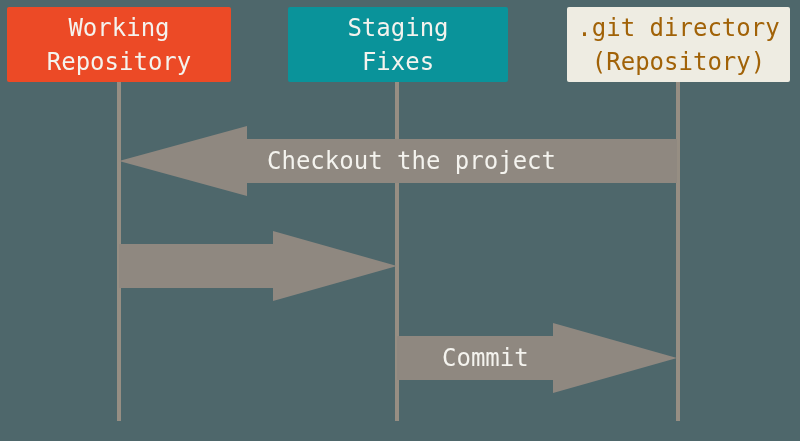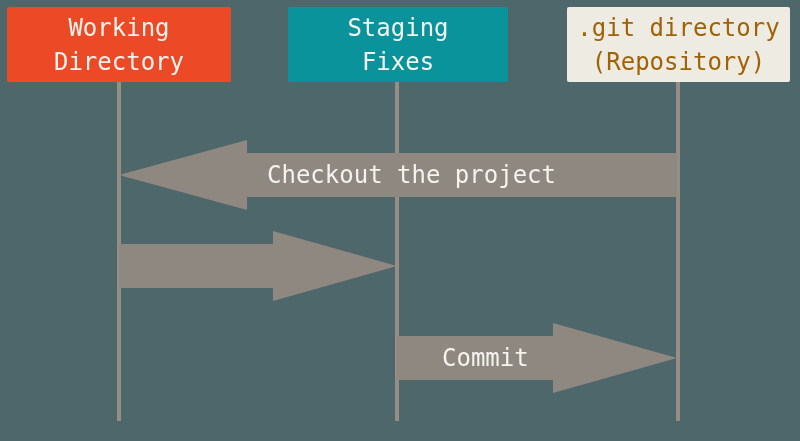--- a/index.html
+++ b/index.html
@@ -71,39 +71,39 @@
   .arrow-poly { fill: #8F8880; }
   .arrow-label {
     position: absolute;
     top: 50%;
     transform: translateY(-50%);
     font-size: 24px;
     color: #F4F3EE;
     white-space: pre;
     z-index: 4;
   }
-  .arrow.checkout { left: 119px; top: 140px; width: 558px; }
+  .arrow.checkout { left: 119px; top: 126px; width: 558px; }
   .arrow.checkout .arrow-label { left: 148px; }
   .arrow.stage    { left: 119px; top: 231px; width: 278px; }
   .arrow.stage .arrow-label { left: 18px; }
   .arrow.commit   { left: 397px; top: 323px; width: 280px; }
   .arrow.commit .arrow-label { left: 45px; }
 </style>
 </head>
 <body>
 
 <div class="canvas">
 
   <div class="vline working"></div>
   <div class="vline staging"></div>
   <div class="vline git"></div>
 
   <div class="box working">
     <span>Working</span>
-    <span>Directory</span>
+    <span>Repository</span>
   </div>
   <div class="box staging">
     <span>Staging</span>
     <span>Fixes</span>
   </div>
   <div class="box git">
     <span>.git directory</span>
     <span>(Repository)</span>
   </div>
 

